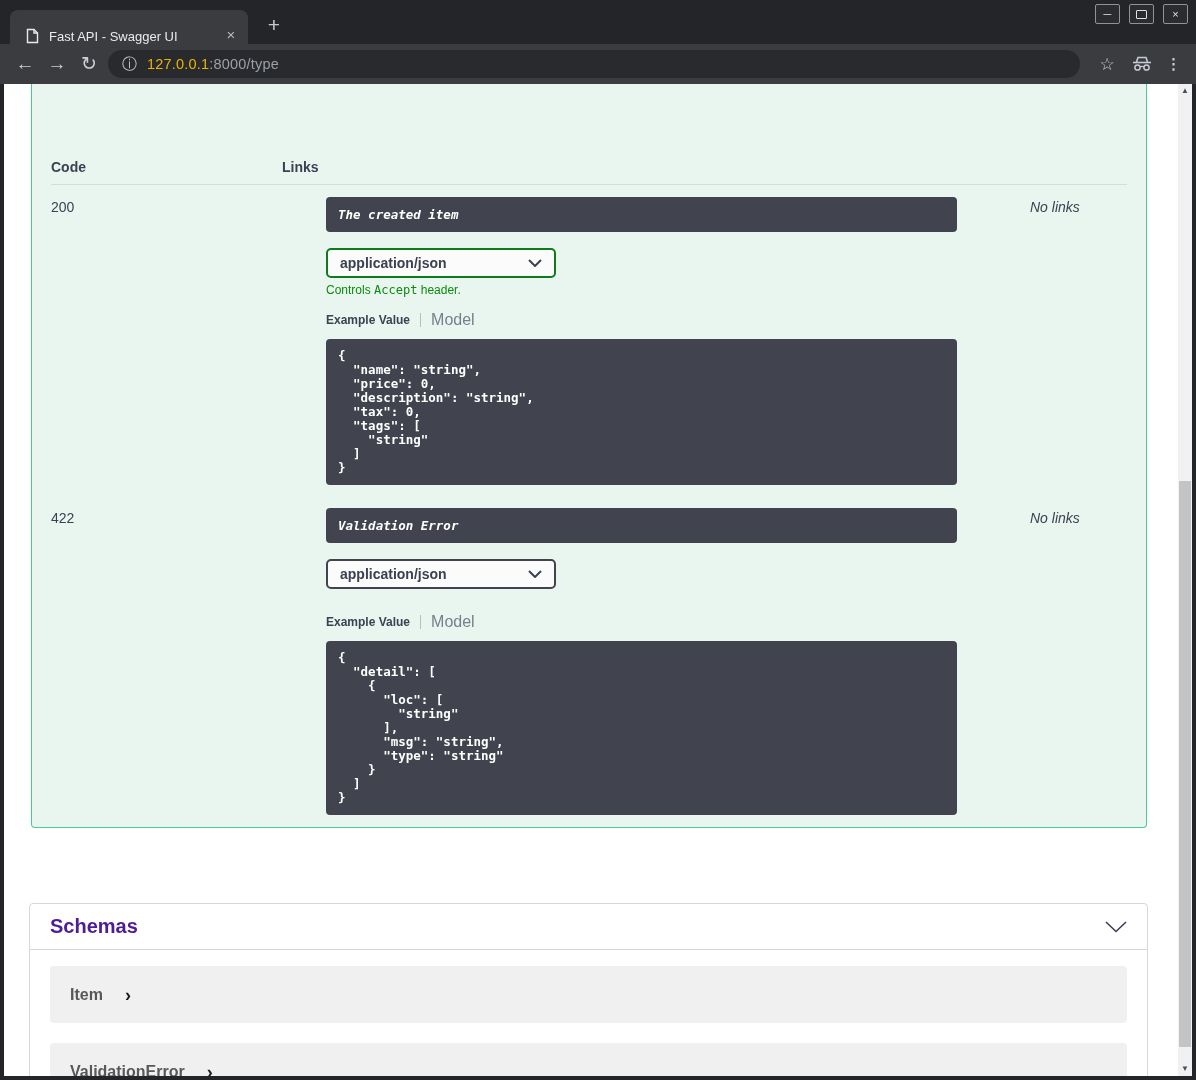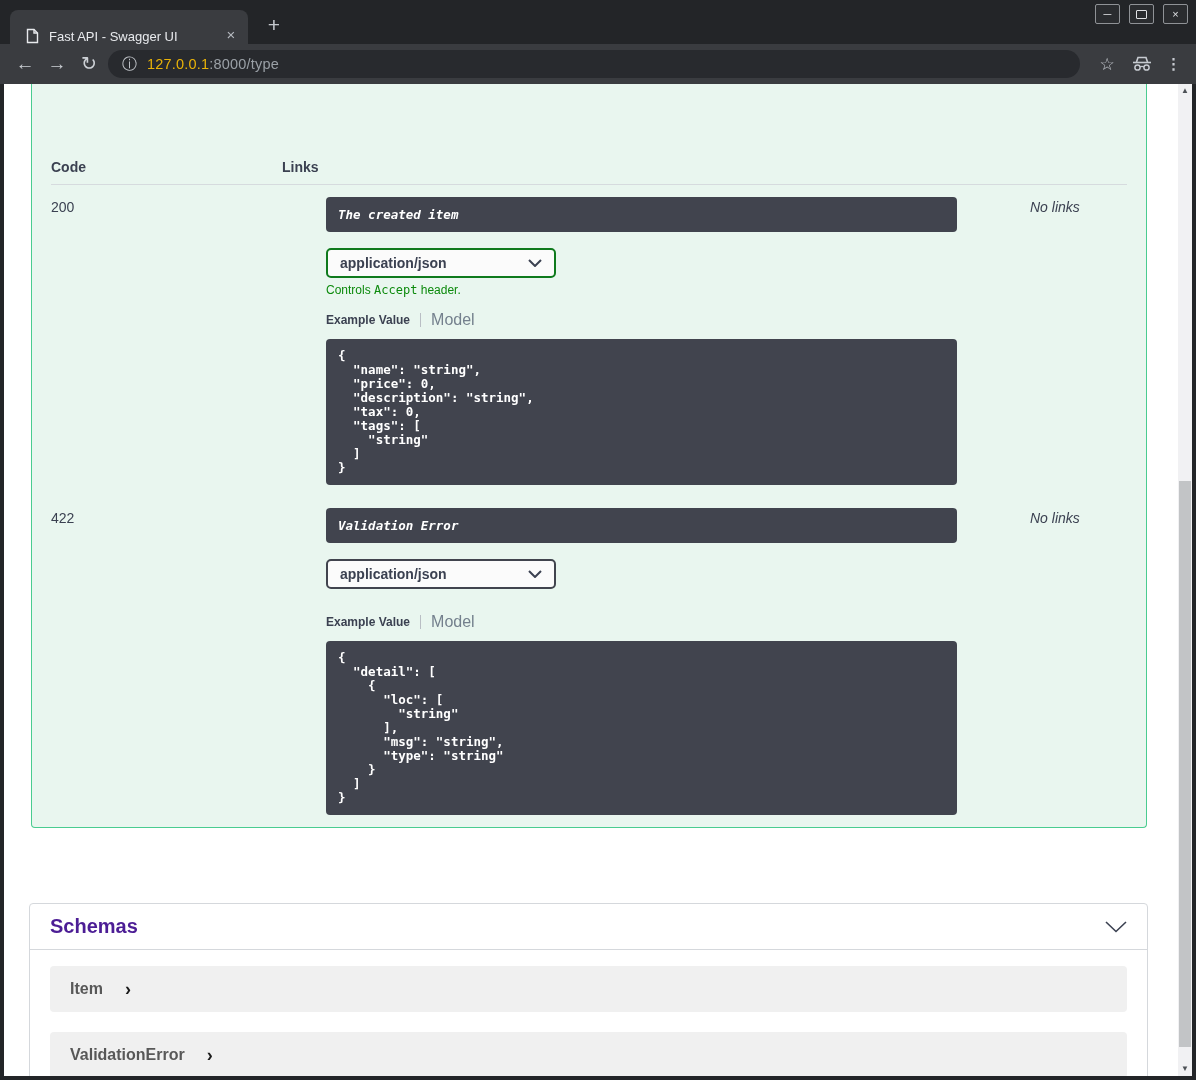--- a/index.html
+++ b/index.html
@@ -68,21 +68,21 @@
               font-size:12.5px;line-height:14px;font-weight:bold;}
   .row-gap{height:11px;}
 
   
   .schemas-card{position:absolute;left:25px;top:819px;width:1119px;box-sizing:border-box;background:#fff;
                 border:1px solid #d5d8dc;border-radius:4px;height:400px;}
   .schemas-header{height:45px;border-bottom:1px solid #d5d8dc;display:flex;align-items:center;
                   justify-content:space-between;padding:0 20px;cursor:pointer;}
   .schemas-header h4{margin:0;font-size:20px;font-weight:bold;color:#4c1d95;}
   .models{padding:16px 20px 20px 20px;}
-  .model-box{height:46px;background:#f0f0f0;border-radius:4px;display:flex;align-items:center;
+  .model-box{height:57px;background:#f0f0f0;border-radius:4px;display:flex;align-items:center;
              padding:0 20px;margin-bottom:20px;cursor:pointer;}
   .model-title{font-size:16px;font-weight:bold;color:#585858;}
   .model-arrow{margin-left:22px;font-size:18px;font-weight:bold;color:#1b1b1b;line-height:1;}
 
   
   .scrollbar{position:absolute;right:0;top:0;width:14px;height:992px;background:#f1f1f3;}
   .sb-arrow{position:absolute;left:0;width:14px;height:14px;color:#4d5156;font-size:8px;line-height:14px;
             text-align:center;cursor:pointer;}
   .sb-up{top:0;}
   .sb-down{bottom:0;}

